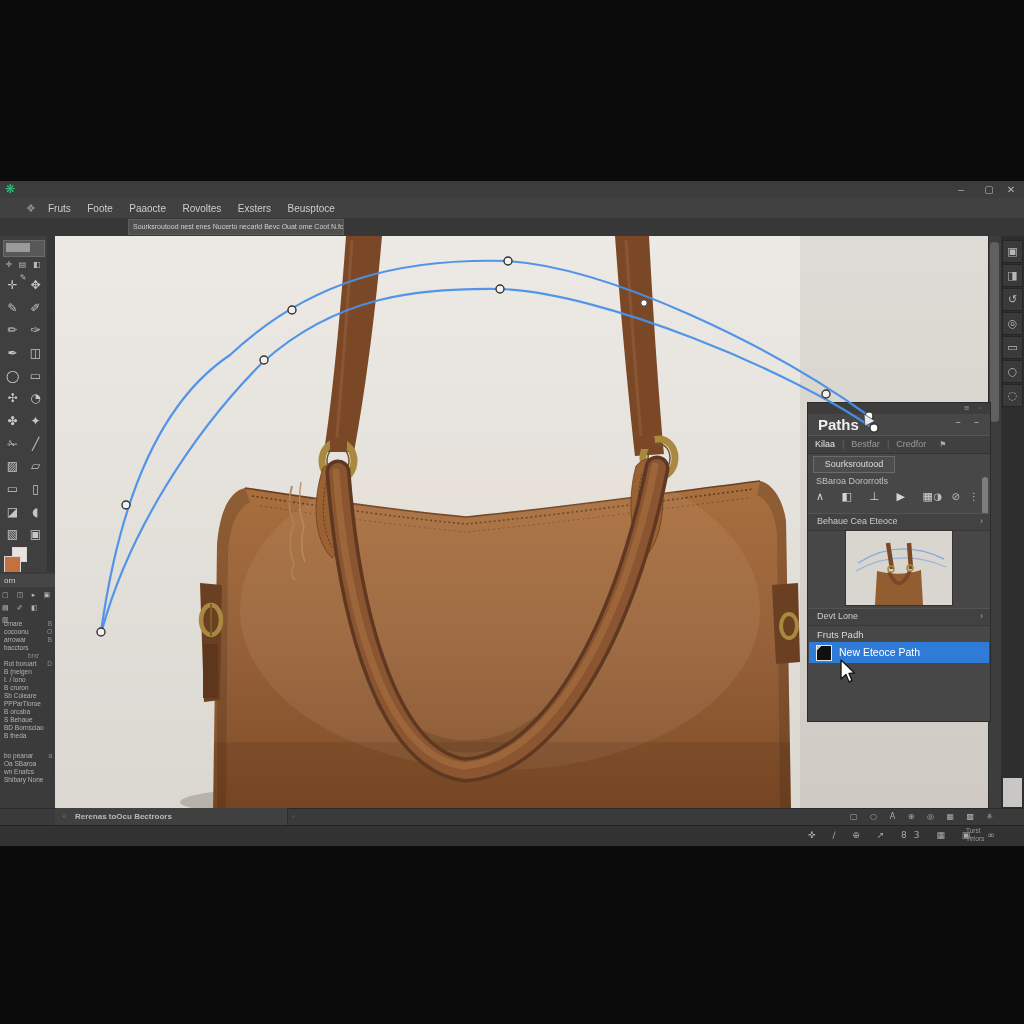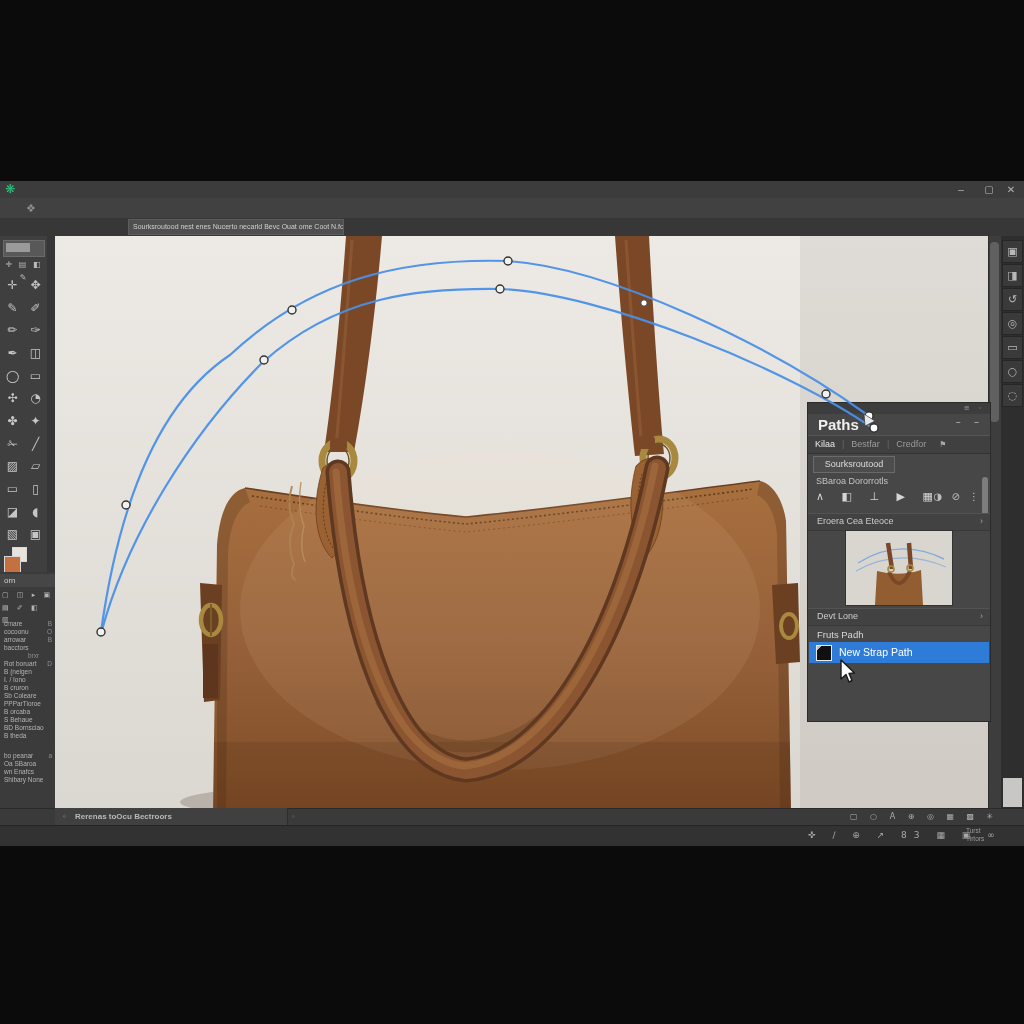--- a/index.html
+++ b/index.html
@@ -96,20 +96,28 @@
 <div class="screen">
 
   <div class="abs titlebar"></div>
   <span class="abs app-icon g">❋</span>
   <span class="abs winctl" style="left:950px;">–</span>
   <span class="abs winctl" style="left:978px;">▢</span>
   <span class="abs winctl" style="left:1000px;">✕</span>
 
   <div class="abs menubar"></div>
   <span class="abs menubar-icon g">❖</span>
+  <div class="abs" style="left:42px;top:198px;">
+    <span class="menu-item">Fruts</span>
+    <span class="menu-item">Foote</span>
+    <span class="menu-item">Paaocte</span>
+    <span class="menu-item">Rovoltes</span>
+    <span class="menu-item">Exsters</span>
+    <span class="menu-item">Beusptoce</span>
+  </div>
 
   <div class="abs optionsbar"></div>
   <div class="abs hintbox">Sourksroutood nest enes Nucerto necarld Bevc Ouat ome Coot N.form coues</div>
 
   <div class="abs toolbar"></div>
   <div class="abs tb-gap"></div>
   <div class="abs tool-preview"></div>
   <div class="abs tool-preview-inner"></div>
   <div class="abs tool-strip g">✛ ▤ ◧ ✎</div>
   <div class="abs tools">
@@ -291,21 +299,21 @@
     <span class="pp pp-collapse g">– –</span>
     <div class="pp pp-tabs">
       <span class="pp-tab active">Kilaa</span><span class="pp-tabsep">|</span><span class="pp-tab">Bestfar</span><span class="pp-tabsep">|</span><span class="pp-tab">Credfor</span><span class="pp-flag g">⚑</span>
     </div>
     <div class="pp pp-btn">Sourksroutood</div>
     <div class="pp pp-section">SBaroa Dororrotls</div>
     <div class="pp pp-toolrow g">∧ ◧ ⊥ ▶ ▦</div>
     <div class="pp pp-rtools g">◑ ⊘ ⋮</div>
     <div class="pp pp-scroll"></div>
     <div class="pp pp-rowbar" style="top:110px;">
-      <span class="pp-rowlabel">Eroera Cea Eteoce</span>
+      <span class="pp-rowlabel">Behaue Cea Eteoce</span>
       <span class="pp-chevron">›</span>
     </div>
     <div class="pp pp-thumbwrap">
       <svg width="106" height="74" viewBox="0 0 106 74">
         <rect width="106" height="74" fill="#d9d6d0"></rect>
         <path d="M 12,32 Q 53,6 98,28" fill="none" stroke="#6f9fe0" stroke-width="1.4" opacity="0.8"></path>
         <path d="M 10,40 Q 53,16 100,36" fill="none" stroke="#6f9fe0" stroke-width="1.2" opacity="0.6"></path>
         <path d="M 42,12 L 46,38 M 63,12 L 65,38" stroke="#7a4828" stroke-width="4.5" fill="none"></path>
         <path d="M 31,40 Q 53,46 75,39 L 77,74 L 29,74 Z" fill="#935d32"></path>
         <path d="M 43,41 Q 53,64 64,40" stroke="#7a4828" stroke-width="4" fill="none"></path>
@@ -313,21 +321,21 @@
         <circle cx="64" cy="37" r="3" fill="none" stroke="#a8893f" stroke-width="1.6"></circle>
       </svg>
     </div>
     <div class="pp pp-rowbar" style="top:205px;text-align:center;">
       <span class="pp-rowlabel">Devt Lone</span>
       <span class="pp-chevron">›</span>
     </div>
     <div class="pp pp-beracelabel">Fruts Padh</div>
     <div class="pp pp-selected" style="background: rgb(46, 124, 216);">
       <div class="pp-swatch"></div>
-      <span class="pp-sel-label">New Strap Path</span>
+      <span class="pp-sel-label">New Eteoce Path</span>
     </div>
   </div>
 
   <svg class="abs overlay-svg" width="946" height="572" viewBox="55 236 946 572">
     <path fill="none" stroke-width="2.2" opacity="0.95" d="M 101,632 C 118,510 155,405 230,355 C 310,280 400,258 508,261 C 610,268 770,345 869,416" stroke="#4a90e8"></path>
     <path fill="none" stroke-width="2.2" opacity="0.95" d="M 102,630 C 128,535 190,435 263,362 C 338,295 420,288 500,289 C 600,292 790,370 874,429" stroke="#4a90e8"></path>
     <circle r="4" fill="#f2f1ef" stroke="#333" stroke-width="1.4" cx="101" cy="632"></circle>
     <circle r="4" fill="#f2f1ef" stroke="#333" stroke-width="1.4" cx="126" cy="505"></circle>
     <circle r="4" fill="#f2f1ef" stroke="#333" stroke-width="1.4" cx="292" cy="310"></circle>
     <circle r="4" fill="#f2f1ef" stroke="#333" stroke-width="1.4" cx="264" cy="360"></circle>

